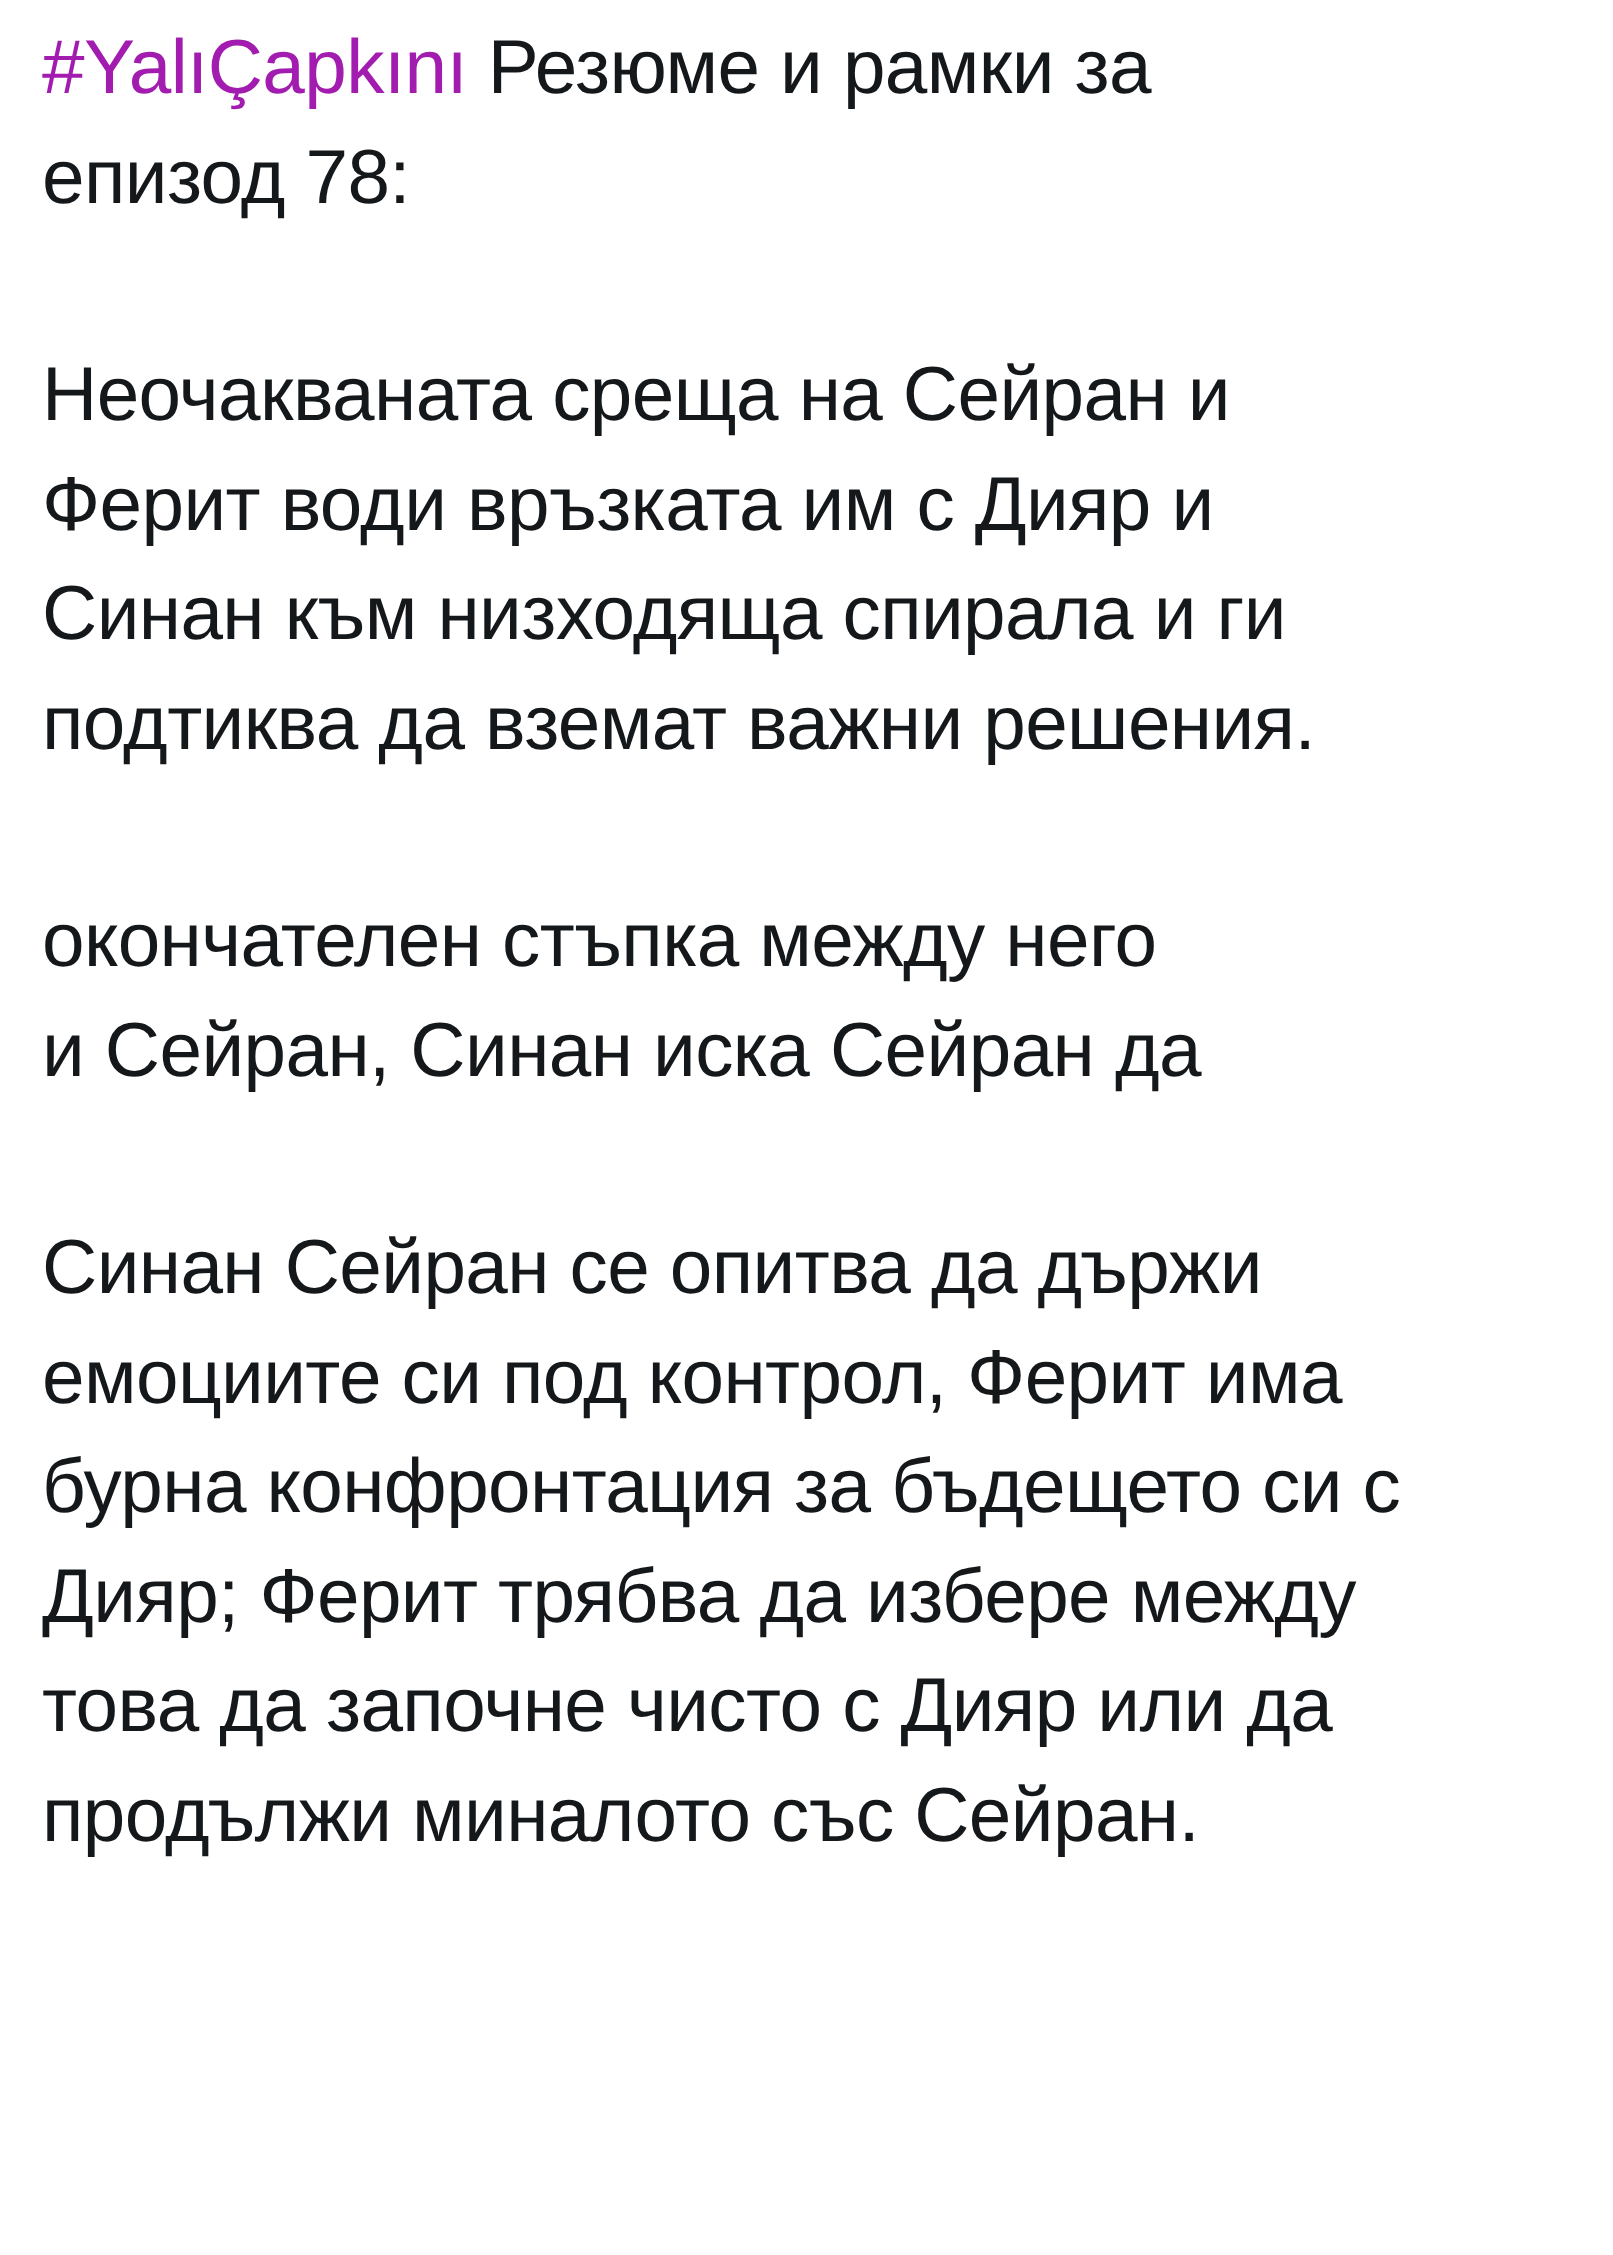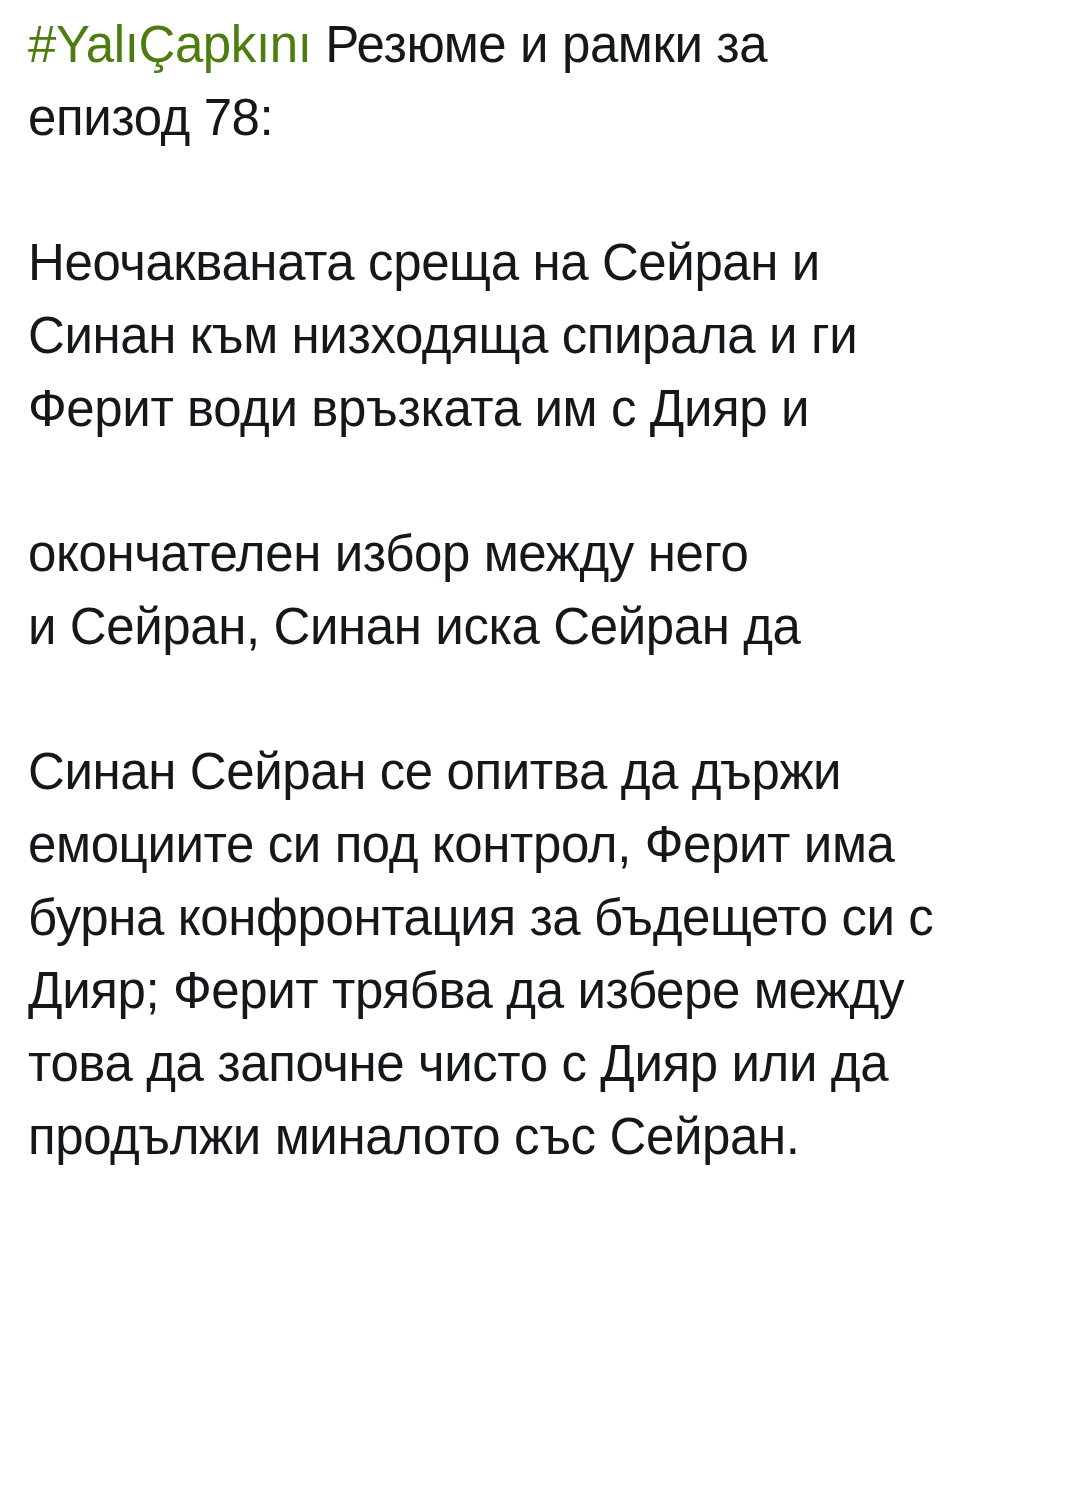--- a/index.html
+++ b/index.html
@@ -21,45 +21,46 @@
     letter-spacing: -0.4px;
     font-weight: 400;
   }
   .para {
     margin: 0 0 72px 0;
   }
   .line {
     white-space: nowrap;
   }
   .hashtag {
-    color: #4d7c0f;
+    color: #a21caf;
     text-decoration: none;
     cursor: pointer;
   }
 </style>
 </head>
 <body>
 
 <div class="post">
 
   <div class="para">
     <div class="line">
       <a class="hashtag">#YalıÇapkını</a><span> Резюме и рамки за</span>
     </div>
     <div class="line">епизод 78:</div>
   </div>
 
   <div class="para">
     <div class="line">Неочакваната среща на Сейран и</div>
+    <div class="line">Ферит води връзката им с Дияр и</div>
     <div class="line">Синан към низходяща спирала и ги</div>
-    <div class="line">Ферит води връзката им с Дияр и</div>
+    <div class="line">подтиква да вземат важни решения.</div>
   </div>
 
   <div class="para">
-    <div class="line">окончателен избор между него</div>
+    <div class="line">окончателен стъпка между него</div>
     <div class="line">и Сейран, Синан иска Сейран да</div>
   </div>
 
   <div class="para">
     <div class="line">Синан Сейран се опитва да държи</div>
     <div class="line">емоциите си под контрол, Ферит има</div>
     <div class="line">бурна конфронтация за бъдещето си с</div>
     <div class="line">Дияр; Ферит трябва да избере между</div>
     <div class="line">това да започне чисто с Дияр или да</div>
     <div class="line">продължи миналото със Сейран.</div>

